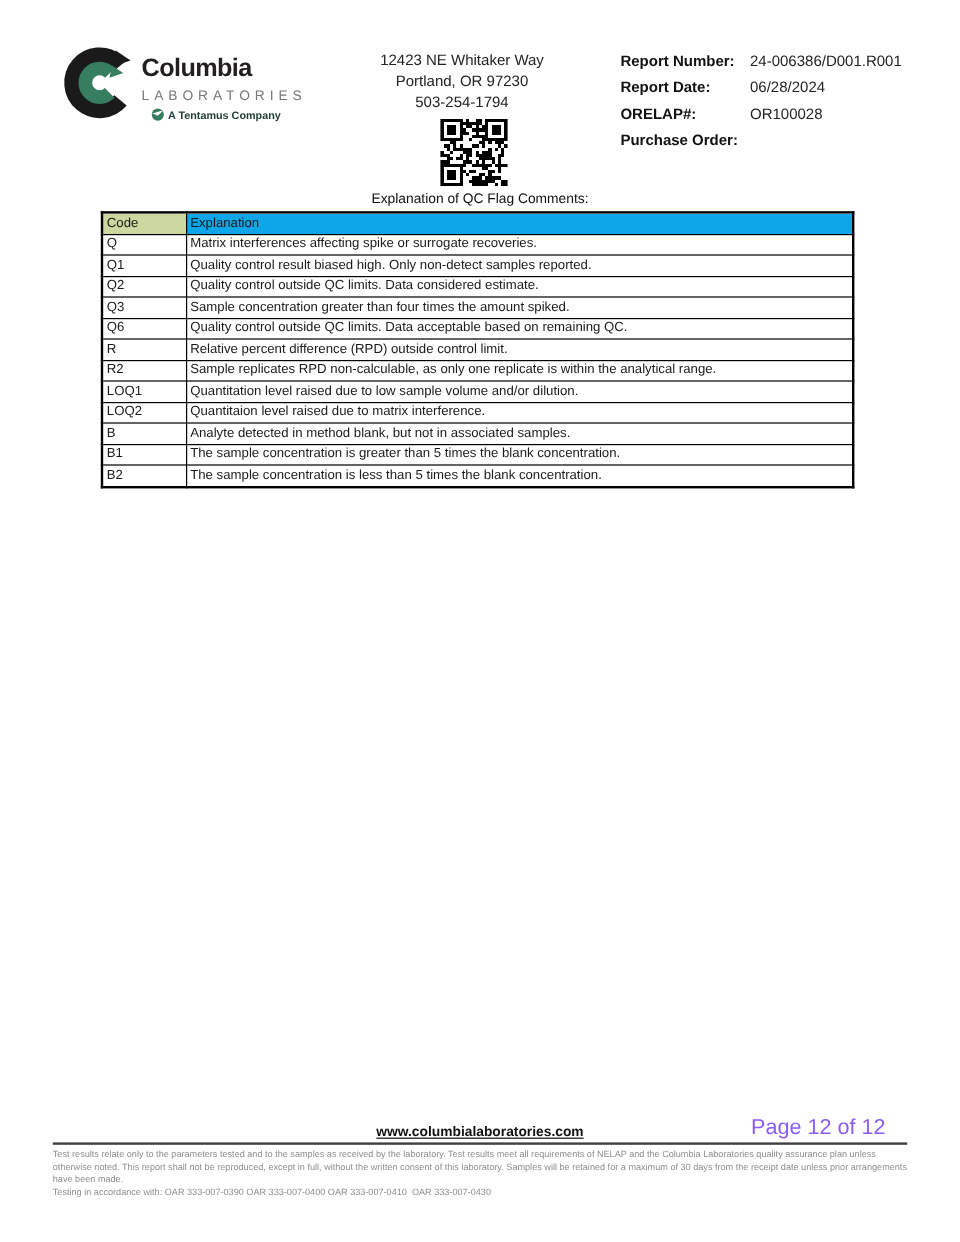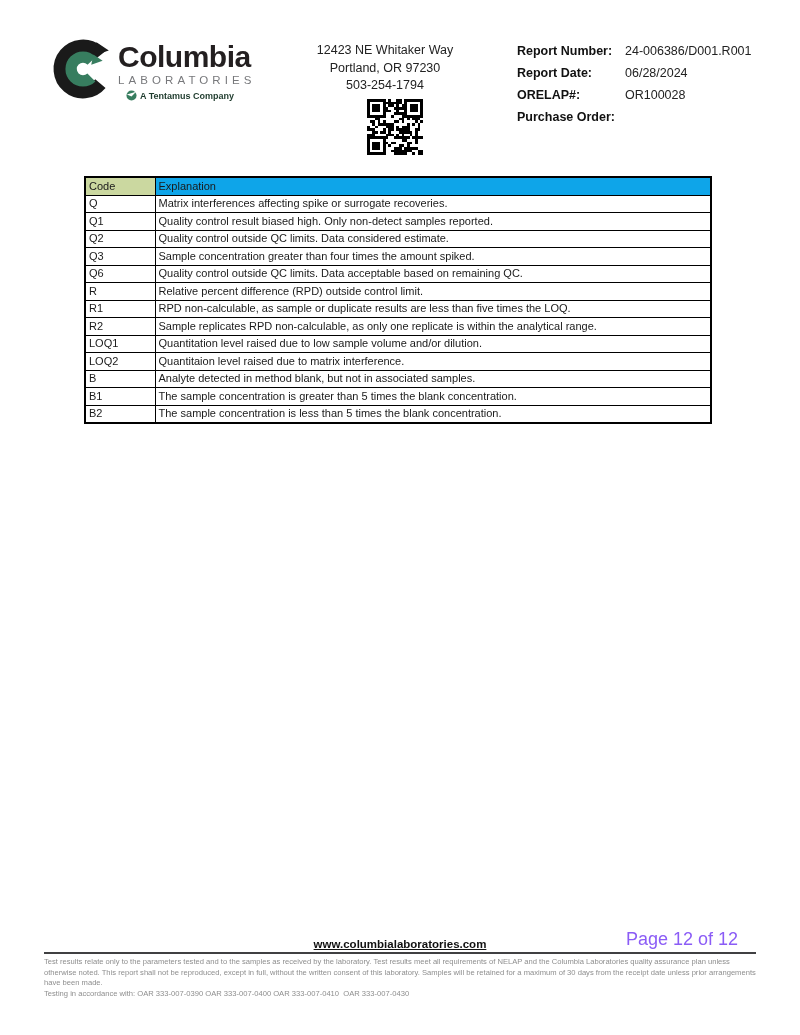--- a/index.html
+++ b/index.html
@@ -4,21 +4,21 @@
 <style>
   * { margin:0; padding:0; box-sizing:border-box; }
   html,body { background:#fff; }
   body { font-family:"Liberation Sans","DejaVu Sans",sans-serif; color:#1a1a1a; }
   .page { position:relative; width:800px; height:1035px; background:#fff; overflow:hidden; }
 
   
   .logo { position:absolute; left:52px; top:38px; display:flex; align-items:flex-start; }
   .logo-mark { width:62px; height:62px; }
   .logo-text { margin-left:4px; padding-top:4px; }
-  .brand { font-size:30px; font-weight:700; color:#231f20; letter-spacing:-0.5px; line-height:30px; }
+  .brand { font-size:21px; font-weight:700; color:#231f20; letter-spacing:-0.5px; line-height:30px; }
   .sub { font-size:11.5px; color:#77787b; letter-spacing:4.1px; margin-top:2px; line-height:13px; }
   .tagline { display:flex; align-items:center; gap:3px; margin-top:3px; margin-left:8px; }
   .tagline span { font-size:9px; font-weight:700; color:#1e3b2d; }
   .bird { width:11px; height:11px; }
 
   .address { position:absolute; left:275px; top:42px; width:220px; text-align:center;
              font-size:12.5px; line-height:17.5px; color:#222; }
 
   .qr { position:absolute; left:367px; top:99px; width:56px; height:56px; }
 
@@ -257,20 +257,21 @@
         <div class="ri-value">OR100028</div>
       </div>
 
       <div class="ri-row">
         <div class="ri-label">Purchase Order:</div>
         <div class="ri-value"></div>
       </div>
 
     </div>
 
+  <div class="table-title">Explanation of QC Flag Comments:</div>
 
   <table class="qc">
     <colgroup>
         <col class="code">
         <col>
       </colgroup>
     <thead>
       <tr>
         <th style="background: rgb(203, 216, 160);">Code</th>
         <th style="background: #0ea5e9;">Explanation</th>
@@ -303,24 +304,20 @@
         <tr>
           <td>Q6</td>
           <td>Quality control outside QC limits. Data acceptable based on remaining QC.</td>
         </tr>
 
         <tr>
           <td>R</td>
           <td>Relative percent difference (RPD) outside control limit.</td>
         </tr>
 
-        <tr>
-          <td>R1</td>
-          <td>RPD non-calculable, as sample or duplicate results are less than five times the LOQ.</td>
-        </tr>
 
         <tr>
           <td>R2</td>
           <td>Sample replicates RPD non-calculable, as only one replicate is within the analytical range.</td>
         </tr>
 
         <tr>
           <td>LOQ1</td>
           <td>Quantitation level raised due to low sample volume and/or dilution.</td>
         </tr>

